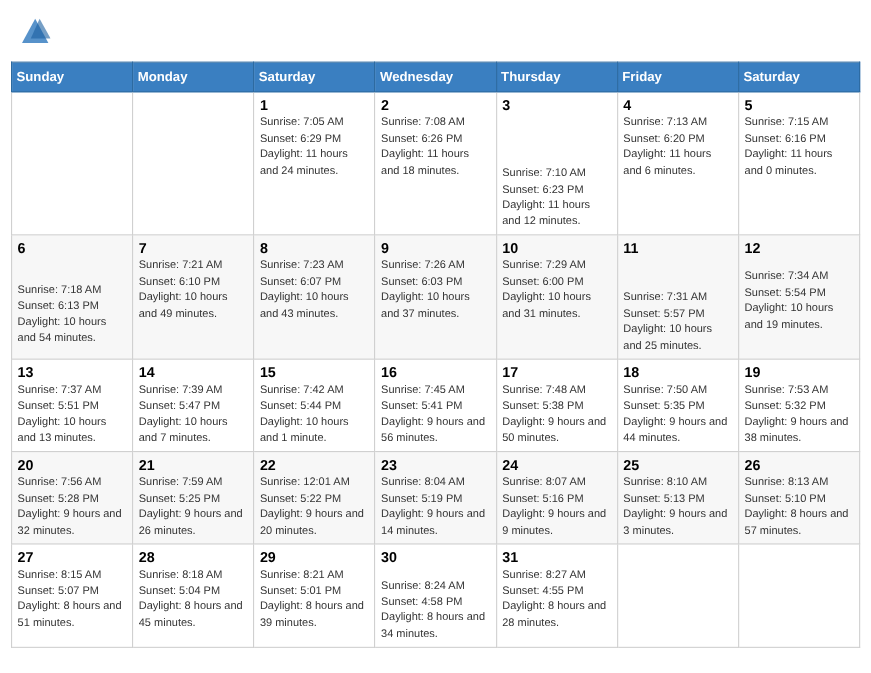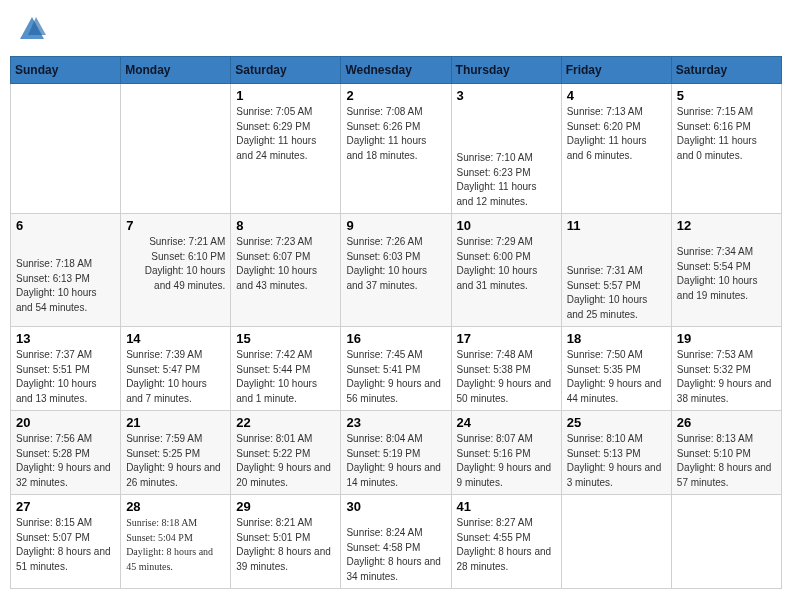--- a/index.html
+++ b/index.html
@@ -53,21 +53,21 @@
       font-size: 16px;
       color: #444;
     }
     .calendar {
       width: 100%;
       border-collapse: collapse;
       font-size: 11px;
     }
     .calendar thead th {
       background: #3a7fc1;
-      color: #0f172a;
+      color: #ffffff;
       padding: 6px 4px;
       text-align: left;
       font-size: 12px;
       font-weight: 600;
       border: 1px solid #2d6aa0;
     }
     .calendar tbody td {
       border: 1px solid #d0d0d0;
       vertical-align: top;
       padding: 4px 5px;
@@ -162,21 +162,21 @@
       </tr>
       <tr>
         <td>
           <span class="day-number">6</span>
           <div class="day-info" style="white-space: pre-line; margin-top: 24px;">Sunrise: 7:18 AM
 Sunset: 6:13 PM
 Daylight: 10 hours and 54 minutes.</div>
         </td>
         <td>
           <span class="day-number">7</span>
-          <div class="day-info" style="white-space: pre-line; text-align: right;">Sunrise: 7:21 AM
+          <div class="day-info" style="white-space: pre-line;">Sunrise: 7:21 AM
 Sunset: 6:10 PM
 Daylight: 10 hours and 49 minutes.</div>
         </td>
         <td>
           <span class="day-number">8</span>
           <div class="day-info" style="white-space: pre-line;">Sunrise: 7:23 AM
 Sunset: 6:07 PM
 Daylight: 10 hours and 43 minutes.</div>
         </td>
         <td>
@@ -256,21 +256,21 @@
 Daylight: 9 hours and 32 minutes.</div>
         </td>
         <td>
           <span class="day-number">21</span>
           <div class="day-info" style="white-space: pre-line;">Sunrise: 7:59 AM
 Sunset: 5:25 PM
 Daylight: 9 hours and 26 minutes.</div>
         </td>
         <td>
           <span class="day-number">22</span>
-          <div class="day-info" style="white-space: pre-line;">Sunrise: 8:01 AM
+          <div class="day-info" style="white-space: pre-line;">Sunrise: 12:01 AM
 Sunset: 5:22 PM
 Daylight: 9 hours and 20 minutes.</div>
         </td>
         <td>
           <span class="day-number">23</span>
           <div class="day-info" style="white-space: pre-line;">Sunrise: 8:04 AM
 Sunset: 5:19 PM
 Daylight: 9 hours and 14 minutes.</div>
         </td>
         <td>
@@ -294,38 +294,38 @@
       </tr>
       <tr>
         <td>
           <span class="day-number">27</span>
           <div class="day-info" style="white-space: pre-line;">Sunrise: 8:15 AM
 Sunset: 5:07 PM
 Daylight: 8 hours and 51 minutes.</div>
         </td>
         <td>
           <span class="day-number">28</span>
-          <div class="day-info" style="white-space: pre-line; font-family: Liberation Serif, serif;">Sunrise: 8:18 AM
+          <div class="day-info" style="white-space: pre-line;">Sunrise: 8:18 AM
 Sunset: 5:04 PM
 Daylight: 8 hours and 45 minutes.</div>
         </td>
         <td>
           <span class="day-number">29</span>
           <div class="day-info" style="white-space: pre-line;">Sunrise: 8:21 AM
 Sunset: 5:01 PM
 Daylight: 8 hours and 39 minutes.</div>
         </td>
         <td>
           <span class="day-number">30</span>
           <div class="day-info" style="white-space: pre-line; margin-top: 12px;">Sunrise: 8:24 AM
 Sunset: 4:58 PM
 Daylight: 8 hours and 34 minutes.</div>
         </td>
         <td>
-          <span class="day-number">41</span>
+          <span class="day-number">31</span>
           <div class="day-info" style="white-space: pre-line;">Sunrise: 8:27 AM
 Sunset: 4:55 PM
 Daylight: 8 hours and 28 minutes.</div>
         </td>
         <td class="empty-cell"></td>
         <td class="empty-cell"></td>
       </tr>
     </tbody>
 </table>
 

